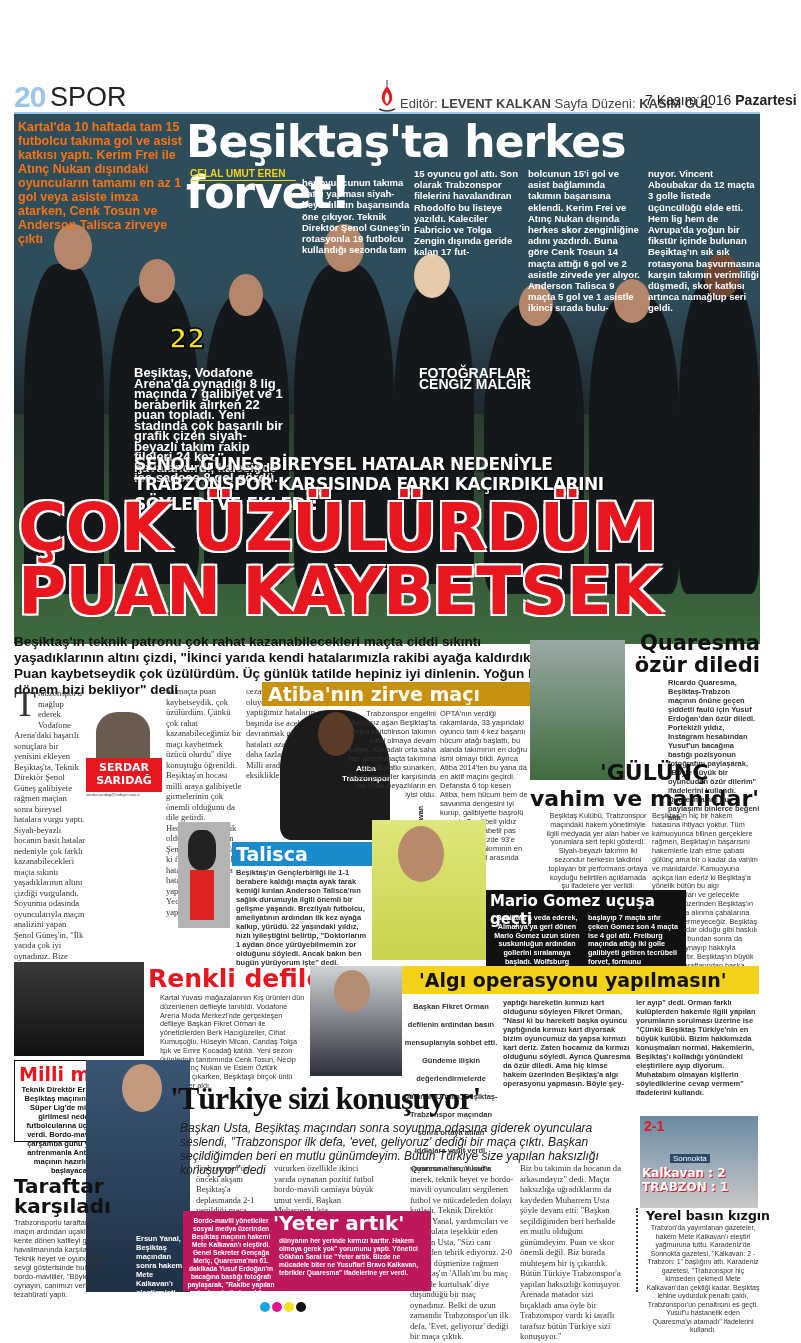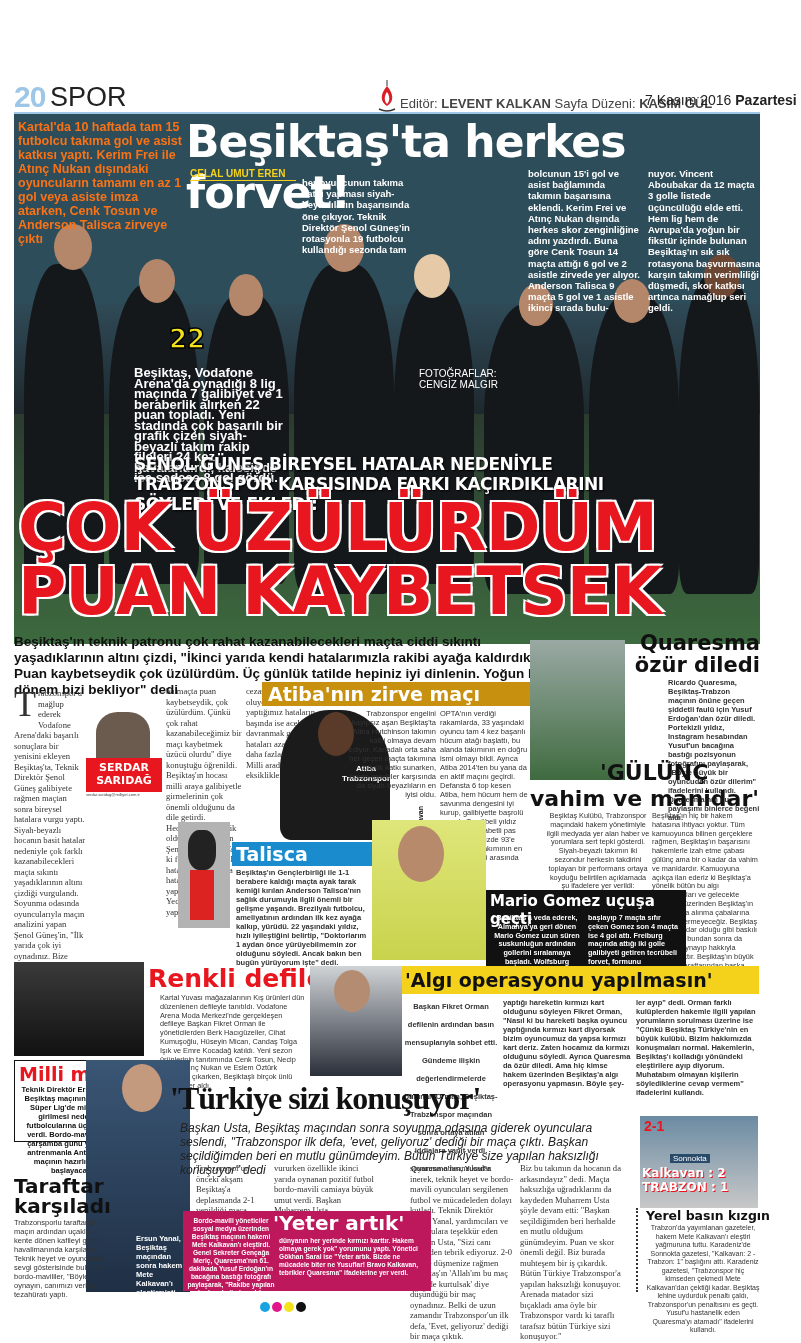--- a/index.html
+++ b/index.html
@@ -18,36 +18,36 @@
 .pitch{position:absolute;left:0;top:300px;width:100%;height:230px;background:linear-gradient(#2b3b2f,#3d6a3f)}
 .crowd{position:absolute;left:0;top:190px;width:100%;height:130px;background:linear-gradient(#2f4a57,#1b2226)}
 .player{position:absolute;background:#15181b;border-radius:40% 40% 10% 10%}
 .head{position:absolute;background:#b5876a;border-radius:50%}
 .kicker{left:4px;top:6px;width:170px;font-size:12.5px;font-weight:bold;color:#f97316;line-height:14px}
 .mainhead{left:172px;top:2px;font-size:44px;font-weight:bold;color:#fff;font-family:"DejaVu Sans",sans-serif;letter-spacing:-1px}
 .byline{left:176px;top:54px;font-size:10px;font-weight:bold;color:#f4d21b;border-bottom:1px solid #f4d21b;width:106px;padding-bottom:1px}
 .col{font-size:9.5px;font-weight:bold;color:#fff;line-height:11.2px}
 .big22{left:155px;top:210px;font-size:26px;font-weight:bold;color:#f3e21b;-webkit-text-stroke:1.5px #000;font-family:"DejaVu Sans",sans-serif}
 .cap22{left:120px;top:254px;width:150px;font-size:13px;color:#fff;font-weight:bold;line-height:10.5px}
-.photocred{left:405px;top:254px;font-size:10px;color:#fff;font-weight:normal;line-height:11px}
+.photocred{left:405px;top:254px;font-size:14px;color:#fff;font-weight:bold;line-height:11px}
 .sub{left:120px;top:340px;width:520px;font-size:17px;font-weight:bold;color:#fff;line-height:20px;font-family:"DejaVu Sans",sans-serif;letter-spacing:-0.5px;text-shadow:1px 1px 2px #000}
 .bighead{left:4px;top:382px;width:740px;font-family:"DejaVu Sans",sans-serif;font-weight:bold;color:#e8161e;font-size:66px;line-height:64px;letter-spacing:-1px;text-shadow:2px 2px 0 #fff,-2px -2px 0 #fff,2px -2px 0 #fff,-2px 2px 0 #fff}
 .lede{left:14px;top:634px;width:545px;font-size:13.5px;font-weight:bold;line-height:16px;color:#111}
 .body{font-size:8.6px;line-height:10.5px;color:#333}
 .dropT{float:left;font-size:36px;line-height:32px;margin-right:2px}
 .atiba-h{left:262px;top:682px;width:290px;height:24px;background:#c8900f;color:#fff;font-family:"DejaVu Sans",sans-serif;font-weight:bold;font-size:19px;padding-left:6px;line-height:24px}
 .quares-h{left:620px;top:632px;font-family:"DejaVu Sans",sans-serif;font-weight:bold;font-size:21px;line-height:22px;color:#111;text-align:right;width:140px}
 .qphoto{left:530px;top:640px;width:95px;height:140px;background:linear-gradient(#9aa9a4,#3f6b3f)}
 .gulunc{left:600px;top:760px;font-family:"DejaVu Sans",sans-serif;font-weight:bold;font-size:22px;color:#111}
 .vahim{left:530px;top:786px;font-family:"DejaVu Sans",sans-serif;font-weight:bold;font-size:22px;color:#111}
 .talisca-h{left:232px;top:842px;width:140px;height:24px;background:#1a8ccd;color:#fff;font-family:"DejaVu Sans",sans-serif;font-weight:bold;font-size:19px;padding-left:4px;line-height:24px}
 .gomez-h{left:486px;top:890px;width:200px;height:84px;background:#111;color:#fff}
 .gomez-h .t{font-family:"DejaVu Sans",sans-serif;font-weight:bold;font-size:15px;padding:2px 4px}
 .renkli{left:148px;top:964px;font-family:"DejaVu Sans",sans-serif;font-weight:bold;font-size:25px;color:#e8161e}
-.algi{left:402px;top:966px;width:357px;height:28px;background:#f4d21b;font-family:"DejaVu Sans",sans-serif;font-weight:bold;font-size:19px;line-height:28px;padding-left:3px;color:#111}
+.algi{left:402px;top:966px;width:357px;height:28px;background:#f4d21b;font-family:"DejaVu Sans",sans-serif;font-weight:bold;font-size:19px;line-height:28px;padding-left:17px;color:#111}
 .milli{left:14px;top:1060px;width:116px;height:82px;border:1.5px solid #111;padding:2px 4px}
 .milli .t{font-family:"DejaVu Sans",sans-serif;font-weight:bold;font-size:19px;color:#e8161e}
 .turkiye{left:170px;top:1080px;font-family:Liberation Serif, serif;font-weight:bold;font-size:32px;color:#111;letter-spacing:-1px}
 .turk-lede{left:180px;top:1121px;width:440px;font-size:12px;font-style:italic;line-height:14px;color:#222}
 .taraftar{left:14px;top:1176px;font-family:"DejaVu Sans",sans-serif;font-weight:bold;font-size:20px;line-height:20px;color:#111}
 .yeter{left:183px;top:1211px;width:248px;height:80px;background:#be185d;color:#fff}
 .yeter .t{position:absolute;left:90px;top:0;font-family:"DejaVu Sans",sans-serif;font-weight:bold;font-size:20px}
 .yerel-photo{left:640px;top:1116px;width:118px;height:92px;background:linear-gradient(#6b8ba3,#c8c8c8)}
 .yerel-h{left:646px;top:1208px;font-family:"DejaVu Sans",sans-serif;font-weight:bold;font-size:12.5px;color:#111}
 .dots{left:260px;top:1298px}
@@ -94,20 +94,21 @@
   <div class="head" style="left:505px;top:170px;width:34px;height:42px"></div>
   <div class="player" style="left:575px;top:180px;width:90px;height:300px"></div>
   <div class="head" style="left:600px;top:165px;width:36px;height:44px"></div>
   <div class="player" style="left:665px;top:160px;width:80px;height:320px"></div>
   <div class="head" style="left:690px;top:140px;width:36px;height:44px;background:#6b4632"></div>
 
   <div class="abs kicker">Kartal'da 10 haftada tam 15 futbolcu takıma gol ve asist katkısı yaptı. Kerim Frei ile Atınç Nukan dışındaki oyuncuların tamamı en az 1 gol veya asiste imza atarken, Cenk Tosun ve Anderson Talisca zirveye çıktı</div>
   <div class="abs mainhead">Beşiktaş'ta herkes forvet!</div>
   <div class="abs byline">CELAL UMUT EREN</div>
   <div class="abs col" style="left:288px;top:63px;width:108px">her oyuncunun takıma katkı yapması siyah-beyazlıların başarısında öne çıkıyor. Teknik Direktör Şenol Güneş'in rotasyonla 19 futbolcu kullandığı sezonda tam</div>
+  <div class="abs col" style="left:400px;top:54px;width:108px">15 oyuncu gol attı. Son olarak Trabzonspor filelerini havalandıran Rhodolfo bu listeye yazıldı. Kaleciler Fabricio ve Tolga Zengin dışında geride kalan 17 fut-</div>
   <div class="abs col" style="left:514px;top:54px;width:112px">bolcunun 15'i gol ve asist bağlamında takımın başarısına eklendi. Kerim Frei ve Atınç Nukan dışında herkes skor zenginliğine adını yazdırdı. Buna göre Cenk Tosun 14 maçta attığı 6 gol ve 2 asistle zirvede yer alıyor. Anderson Talisca 9 maçta 5 gol ve 1 asistle ikinci sırada bulu-</div>
   <div class="abs col" style="left:634px;top:54px;width:112px">nuyor. Vincent Aboubakar da 12 maçta 3 golle listede üçüncülüğü elde etti. Hem lig hem de Avrupa'da yoğun bir fikstür içinde bulunan Beşiktaş'ın sık sık rotasyona başvurmasına karşın takımın verimliliği düşmedi, skor katkısı artınca namağlup seri geldi.</div>
 
   <div class="abs big22">22</div>
   <div class="abs cap22">Beşiktaş, Vodafone Arena'da oynadığı 8 lig maçında 7 galibiyet ve 1 beraberlik alırken 22 puan topladı. Yeni stadında çok başarılı bir grafik çizen siyah-beyazlı takım rakip fileleri 24 kez havalandırdı, kalesinde ise sadece 8 gol gördü.</div>
   <div class="abs photocred">
     <div>FOTOĞRAFLAR:</div>
     <div>CENGİZ MALGIR</div>
   </div>
 

